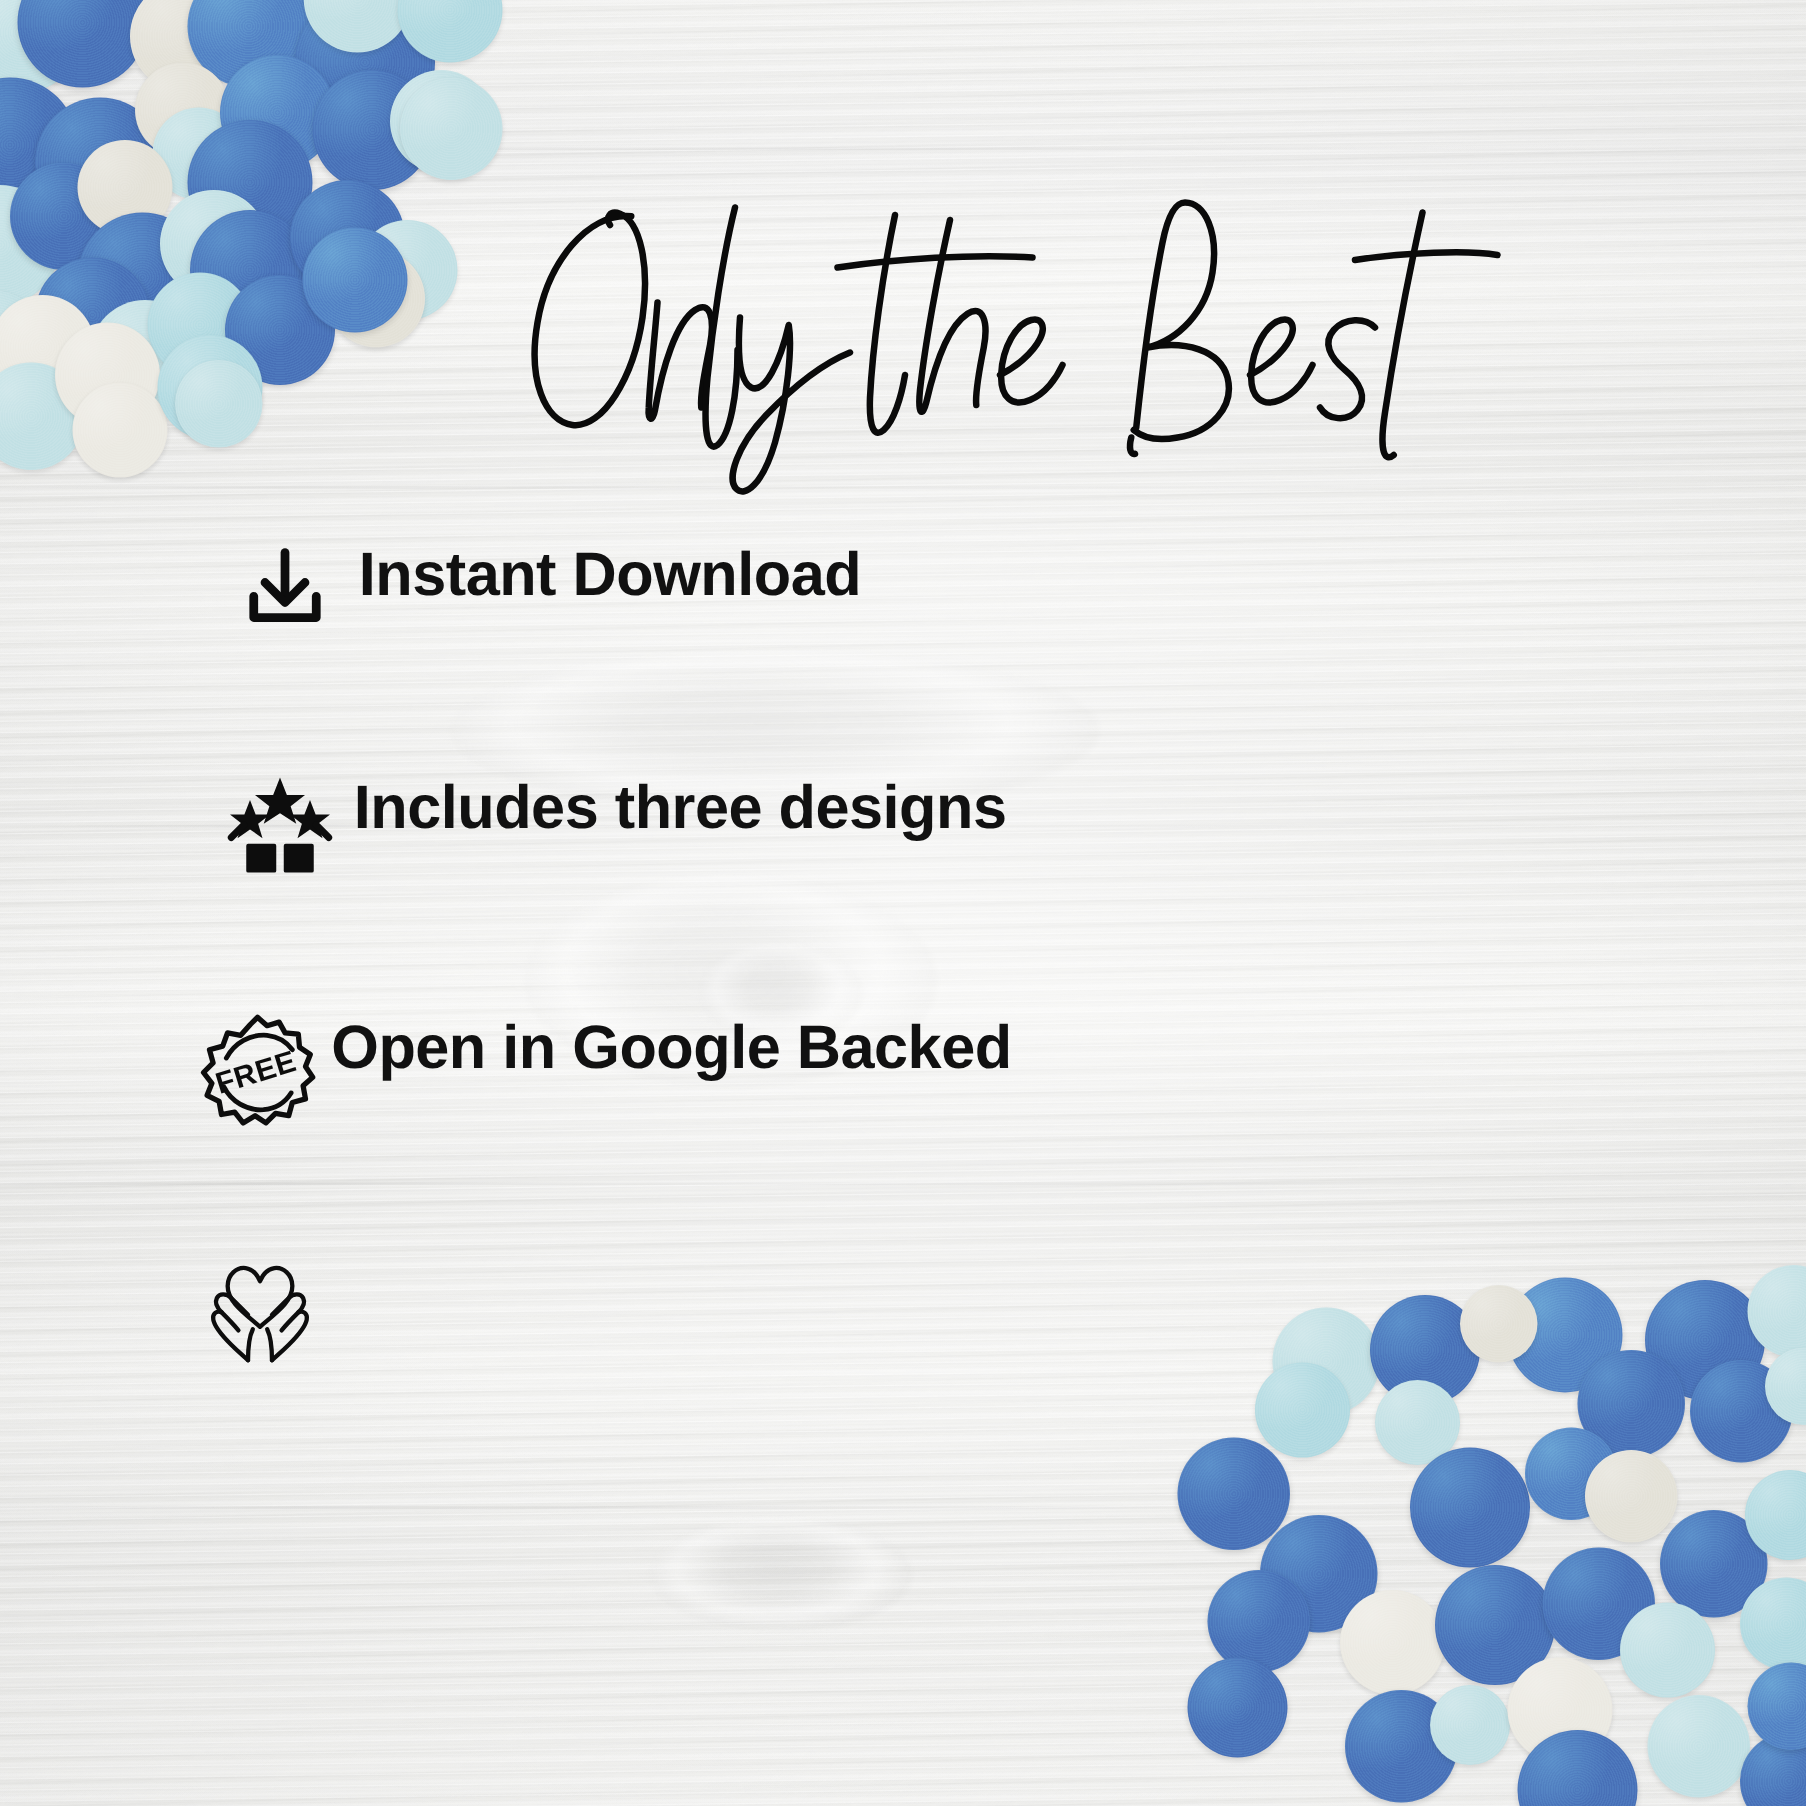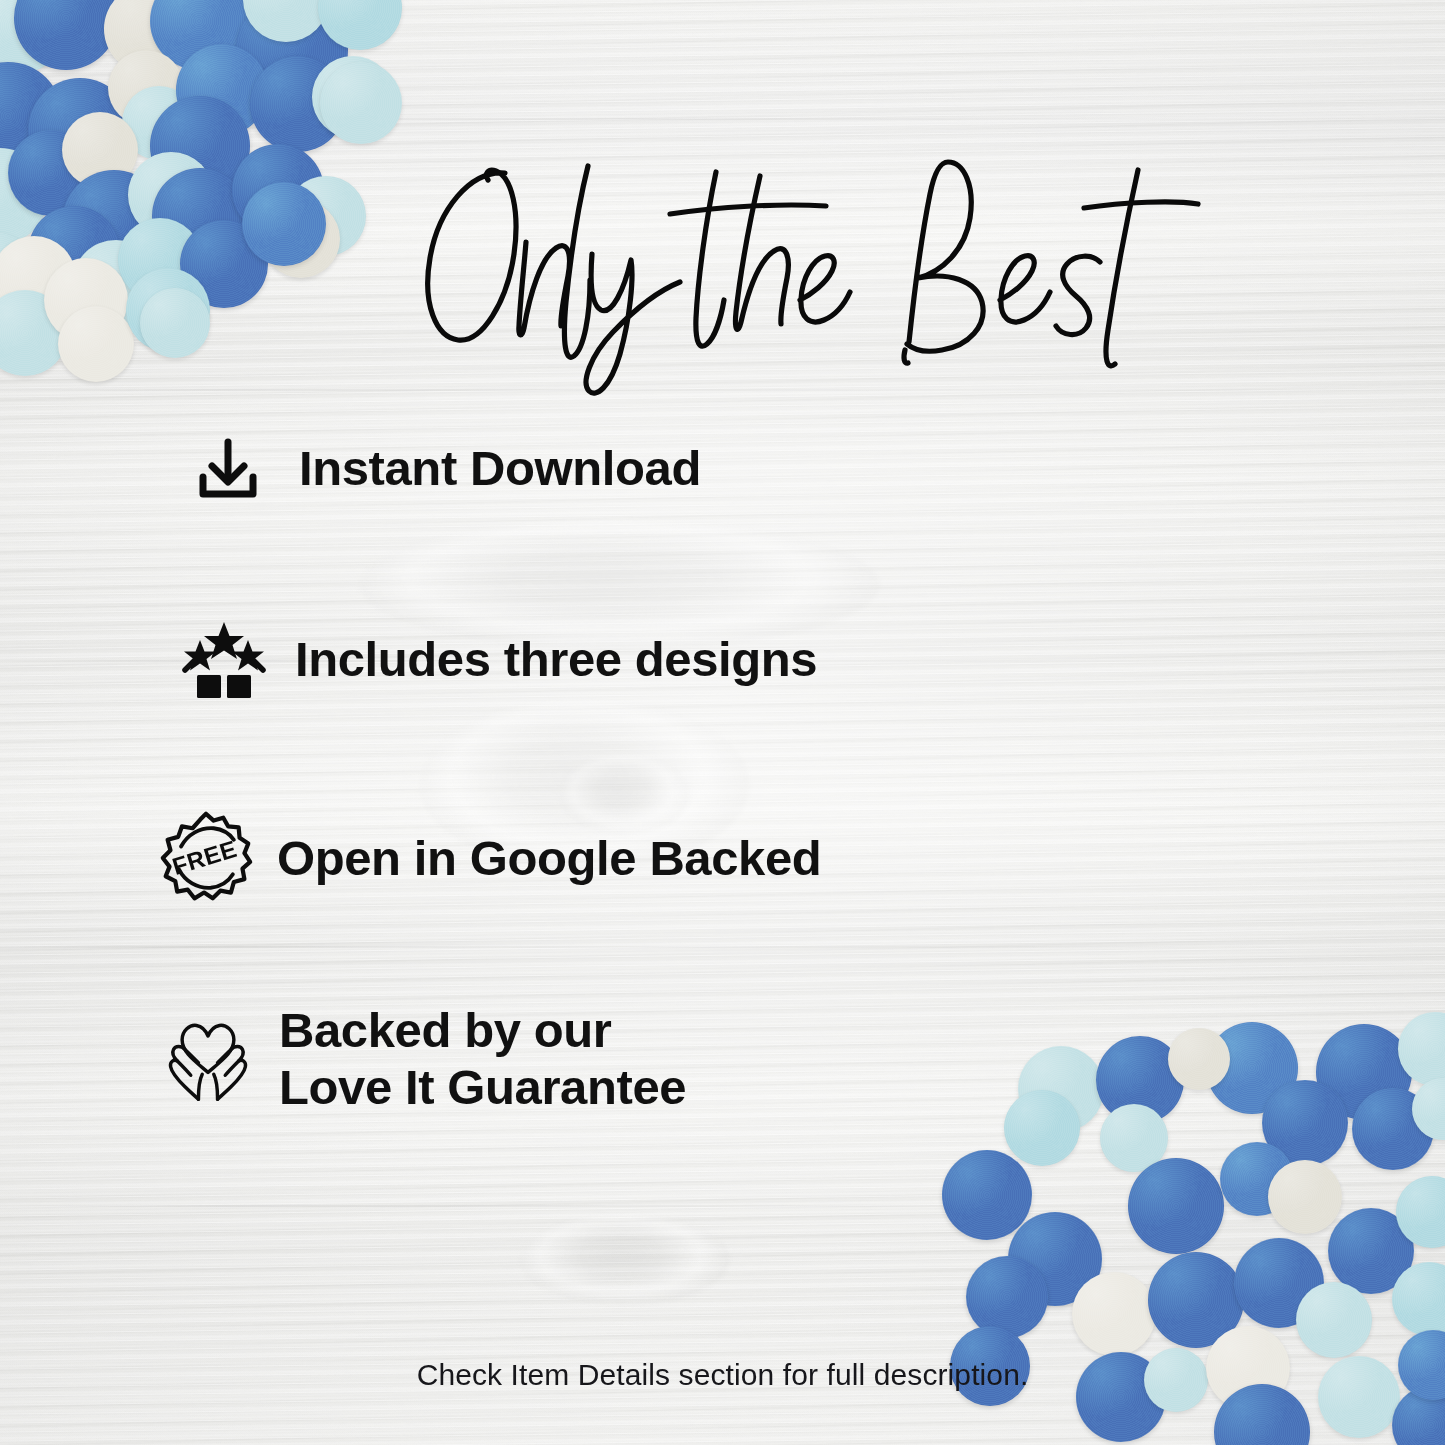--- a/index.html
+++ b/index.html
@@ -117,22 +117,21 @@
   
   .features {
     position: absolute;
     left: 160px;
     top: 432px;
     width: 900px;
   }
   .feature {
     position: absolute;
     display: flex;
-    align-items: center;
-    gap: 25px;
+    gap: 13px;
   }
   .feature-icon {
     flex: 0 0 auto;
     width: 92px;
     display: flex;
     align-items: center;
     justify-content: center;
     color: #0d0d0d;
   }
   .feature-icon svg { display: block; overflow: visible; }
@@ -378,21 +377,18 @@
                      C76 34, 82 34, 84 38
                      C86 42, 84 46, 80 50
                      C84 48, 88 51, 87 56
                      C86 62, 79 70, 72 77
                      C66 83, 61 87, 58 90"></path>
             <path d="M80 50 C76 54, 70 60, 66 65"></path>
             <path d="M58 90 C58 80, 57 70, 54 64"></path>
           </g>
         </svg>
       </div>
-      <div class="feature-label">Backed by our
-Love It Guarantee</div>
     </div>
 
   </div>
 
-  <div class="footnote">Check Item Details section for full description.</div>
 
 </div>
 
 </body></html>

